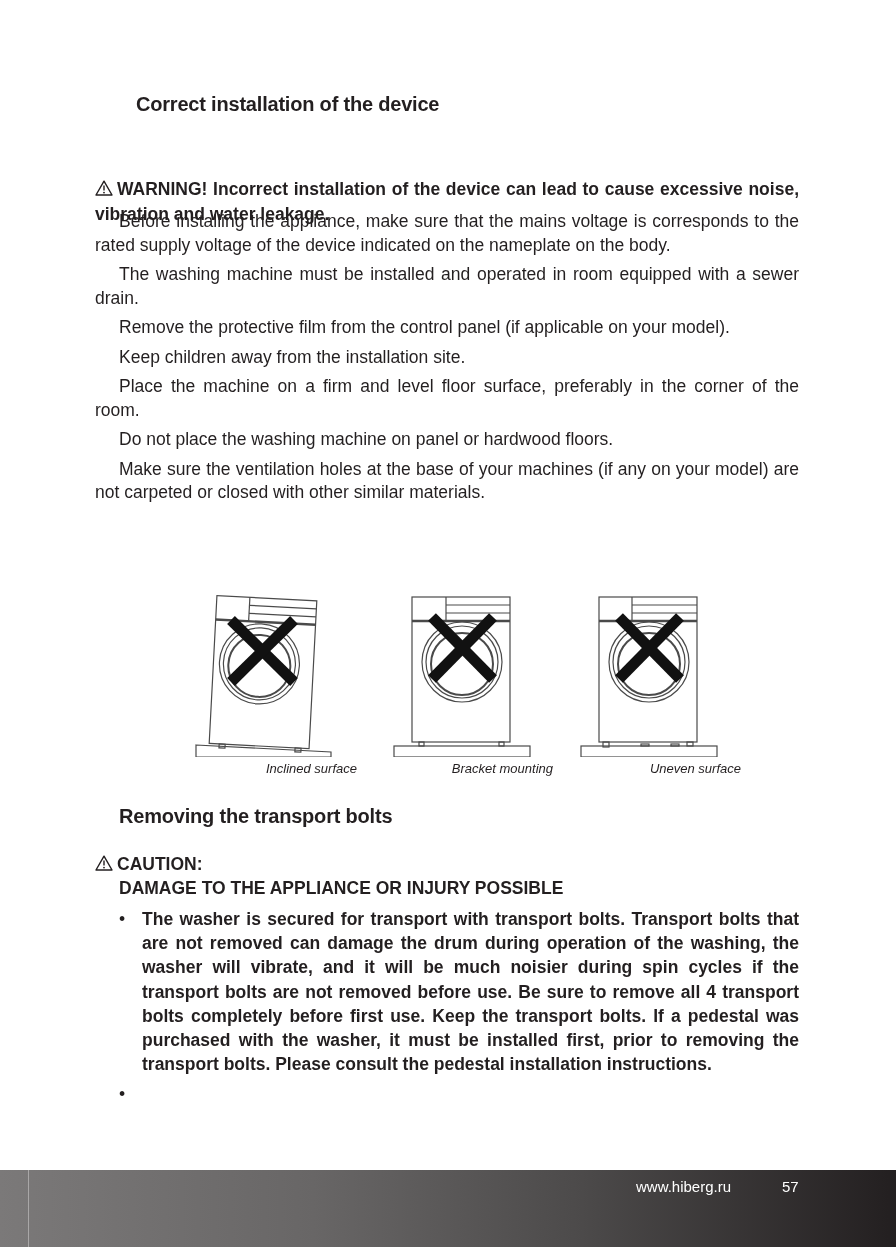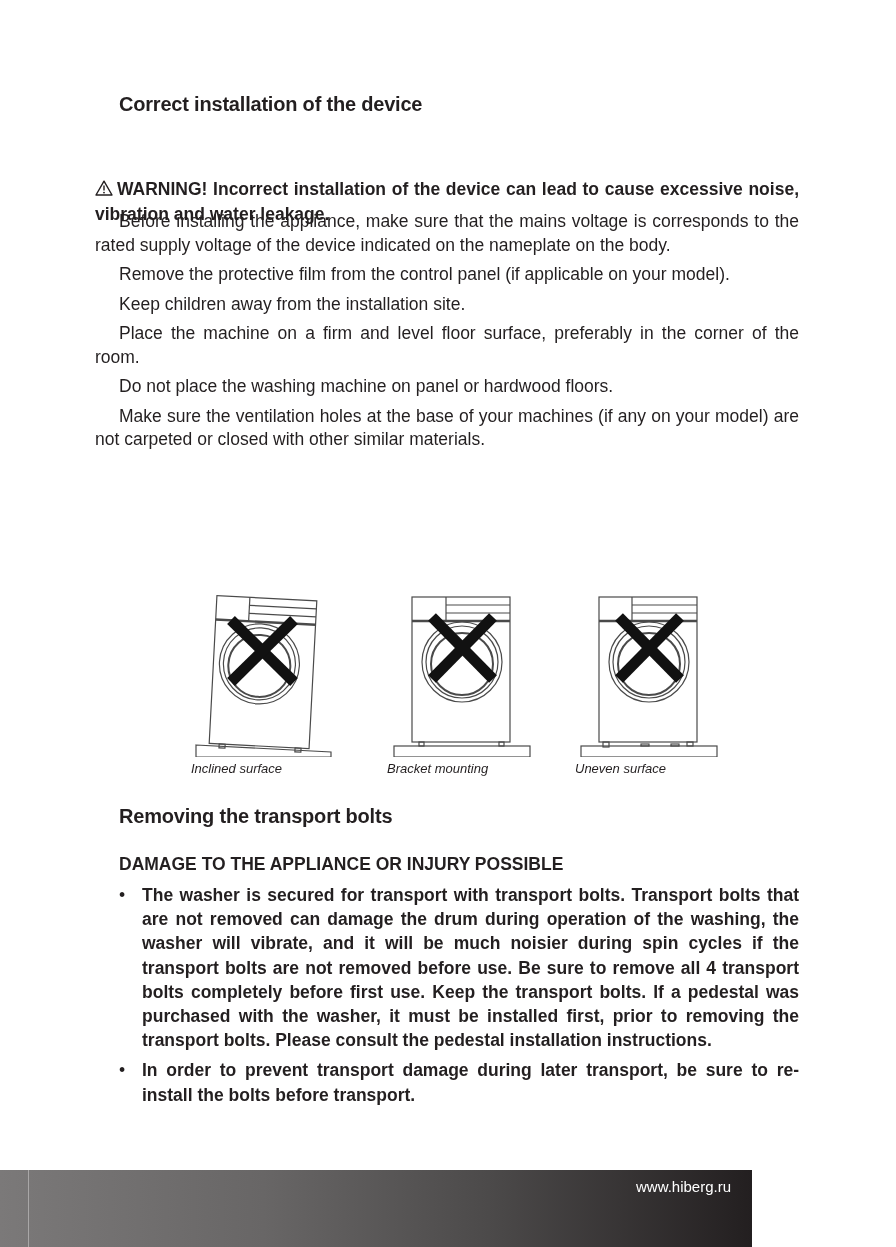--- a/index.html
+++ b/index.html
@@ -1,43 +1,43 @@
 <!DOCTYPE html>
 <html><head>
 <meta charset="utf-8">
 <style>
   html, body { margin: 0; padding: 0; background: #ffffff; }
   body { width: 896px; height: 1247px; position: relative; overflow: hidden;
          font-family: "Liberation Sans", sans-serif; color: #231f20; }
   .page { position: absolute; left: 95px; top: 0; width: 704px; }
   h2 { font-family: "Liberation Sans", sans-serif; font-weight: bold; font-size: 20px;
        margin: 0; position: absolute; left: 24px; letter-spacing: -0.2px; }
-  #h-install { top: 93px; }
+  #h-install { top: 93px; margin-left: 17px; }
   #h-bolts { top: 805px; }
   .warning { position: absolute; top: 141px; left: 0; width: 704px; font-weight: bold;
              font-size: 17.5px; line-height: 25px; text-align: justify; margin-top: 36px; }
   .warn-icon { display: inline-block; width: 18px; height: 16px; vertical-align: -1px; margin-right: 4px; }
   .body-text { position: absolute; top: 210px; left: 0; width: 704px; font-size: 17.5px;
                line-height: 23.5px; }
   .body-text p { margin: 0 0 6px 0; text-indent: 24px; text-align: justify; }
   .figures { position: absolute; top: 592px; left: 0; width: 704px; height: 190px; }
   .fig { position: absolute; top: 0; width: 150px; height: 190px; }
   .fig svg { display: block; }
-  .fig-caption { position: absolute; top: 169px; left: 0; width: 150px; text-align: left;
+  .fig-caption { position: absolute; top: 169px; left: 16px; width: 150px; text-align: right;
                  font-style: italic; font-size: 13px; }
   #fig-1 { left: 96px; } #fig-2 { left: 292px; } #fig-3 { left: 480px; }
   .caution { position: absolute; top: 852px; left: 0; width: 704px; font-weight: bold;
              font-size: 17.5px; }
   .caution-line { height: 24px; line-height: 24px; }
   .caution-sub { padding-left: 24px; height: 25px; line-height: 25px; margin-top: 0; }
   .bullets { list-style: none; margin: 6px 0 0 0; padding: 0; }
   .bullets li { position: relative; padding-left: 47px; line-height: 24.2px; text-align: justify;
                 margin-bottom: 6px; }
   .bullets li .dot { position: absolute; left: 24px; top: 0; font-weight: normal; }
-  .footer { position: absolute; left: 0; top: 1170px; width: 752px; height: 77px;
+  .footer { position: absolute; left: 0; top: 1170px; width: 896px; height: 77px;
             background: linear-gradient(to right, #7b7979 0%, #686666 35%, #4c4a4a 65%, #231f20 100%); }
   .footer-line { position: absolute; left: 28px; top: 0; width: 1px; height: 77px; background: #a9a7a7; }
   .footer-url { position: absolute; left: 636px; top: 8px; color: #ffffff; font-size: 15px; }
   .footer-page { position: absolute; left: 782px; top: 8px; color: #ffffff; font-size: 15px; }
 </style>
 </head>
 <body>
 
 <div class="page">
 
@@ -46,20 +46,21 @@
   <div class="warning">
     <svg class="warn-icon" viewBox="0 0 18 16">
       <path d="M9 1.2 L17 15 L1 15 Z" fill="none" stroke="#231f20" stroke-width="1.4" stroke-linejoin="round"></path>
       <line x1="9" y1="5.5" x2="9" y2="10.5" stroke="#231f20" stroke-width="1.4"></line>
       <circle cx="9" cy="12.6" r="0.9" fill="#231f20"></circle>
     </svg><span>WARNING! Incorrect installation of the device can lead to cause excessive noise, vibration and water leakage.</span>
   </div>
 
   <div class="body-text">
     <p>Before installing the appliance, make sure that the mains voltage is corresponds to the rated supply voltage of the device indicated on the nameplate on the body.</p>
+    <p>The washing machine must be installed and operated in room equipped with a sewer drain.</p>
     <p>Remove the protective film from the control panel (if applicable on your model).</p>
     <p>Keep children away from the installation site.</p>
     <p>Place the machine on a firm and level floor surface, preferably in the corner of the room.</p>
     <p>Do not place the washing machine on panel or hardwood floors.</p>
     <p>Make sure the ventilation holes at the base of your machines (if any on your model) are not carpeted or closed with other similar materials.</p>
   </div>
 
   <div class="figures">
 
     <div class="fig" id="fig-1">
@@ -132,29 +133,35 @@
           <line x1="105" y1="25" x2="44" y2="87"></line>
         </g>
       </svg>
       <div class="fig-caption">Uneven surface</div>
     </div>
   </div>
 
   <h2 id="h-bolts">Removing the transport bolts</h2>
 
   <div class="caution">
+    <div class="caution-line">
+      <svg class="warn-icon" viewBox="0 0 18 16">
+        <path d="M9 1.2 L17 15 L1 15 Z" fill="none" stroke="#231f20" stroke-width="1.4" stroke-linejoin="round"></path>
+        <line x1="9" y1="5.5" x2="9" y2="10.5" stroke="#231f20" stroke-width="1.4"></line>
+        <circle cx="9" cy="12.6" r="0.9" fill="#231f20"></circle>
+      </svg><span>CAUTION:</span>
+    </div>
     <div class="caution-sub">DAMAGE TO THE APPLIANCE OR INJURY POSSIBLE</div>
     <ul class="bullets">
       <li>
         <span class="dot">•</span>
         <span>The washer is secured for transport with transport bolts. Transport bolts that are not removed can damage the drum during operation of the washing, the washer will vibrate, and it will be much noisier during spin cycles if the transport bolts are not removed before use. Be sure to remove all 4 transport bolts completely before first use. Keep the transport bolts. If a pedestal was purchased with the washer, it must be installed first, prior to removing the transport bolts. Please consult the pedestal installation instructions.</span>
       </li>
       <li>
         <span class="dot">•</span>
-        <span>In order to prevent transport damage during later transport, be sure to re-install the bolts before transport.</span>
       </li>
     </ul>
   </div>
 </div>
 
 <div class="footer">
   <div class="footer-line"></div>
   <span class="footer-url">www.hiberg.ru</span>
   <span class="footer-page">57</span>
 </div>

